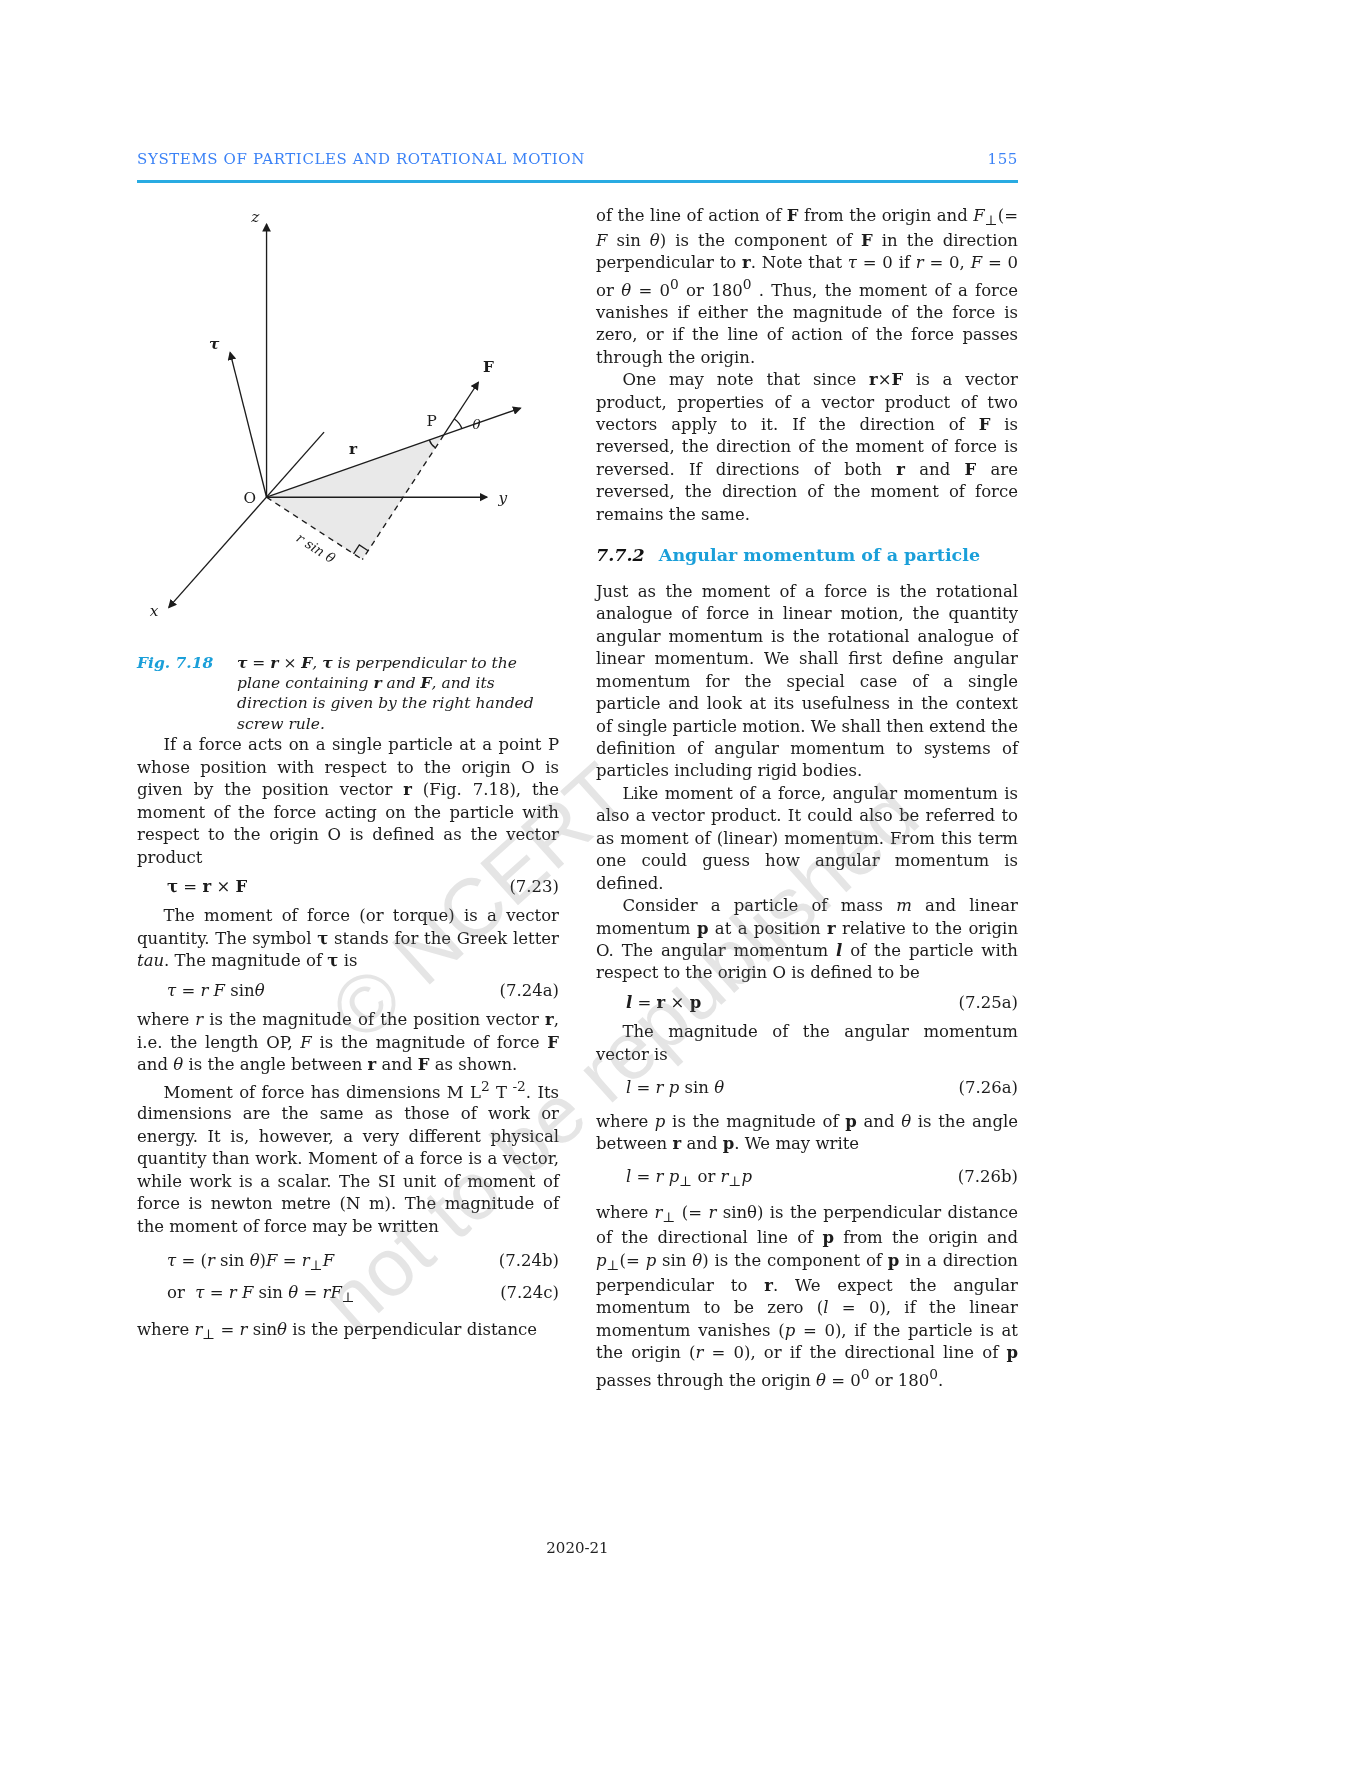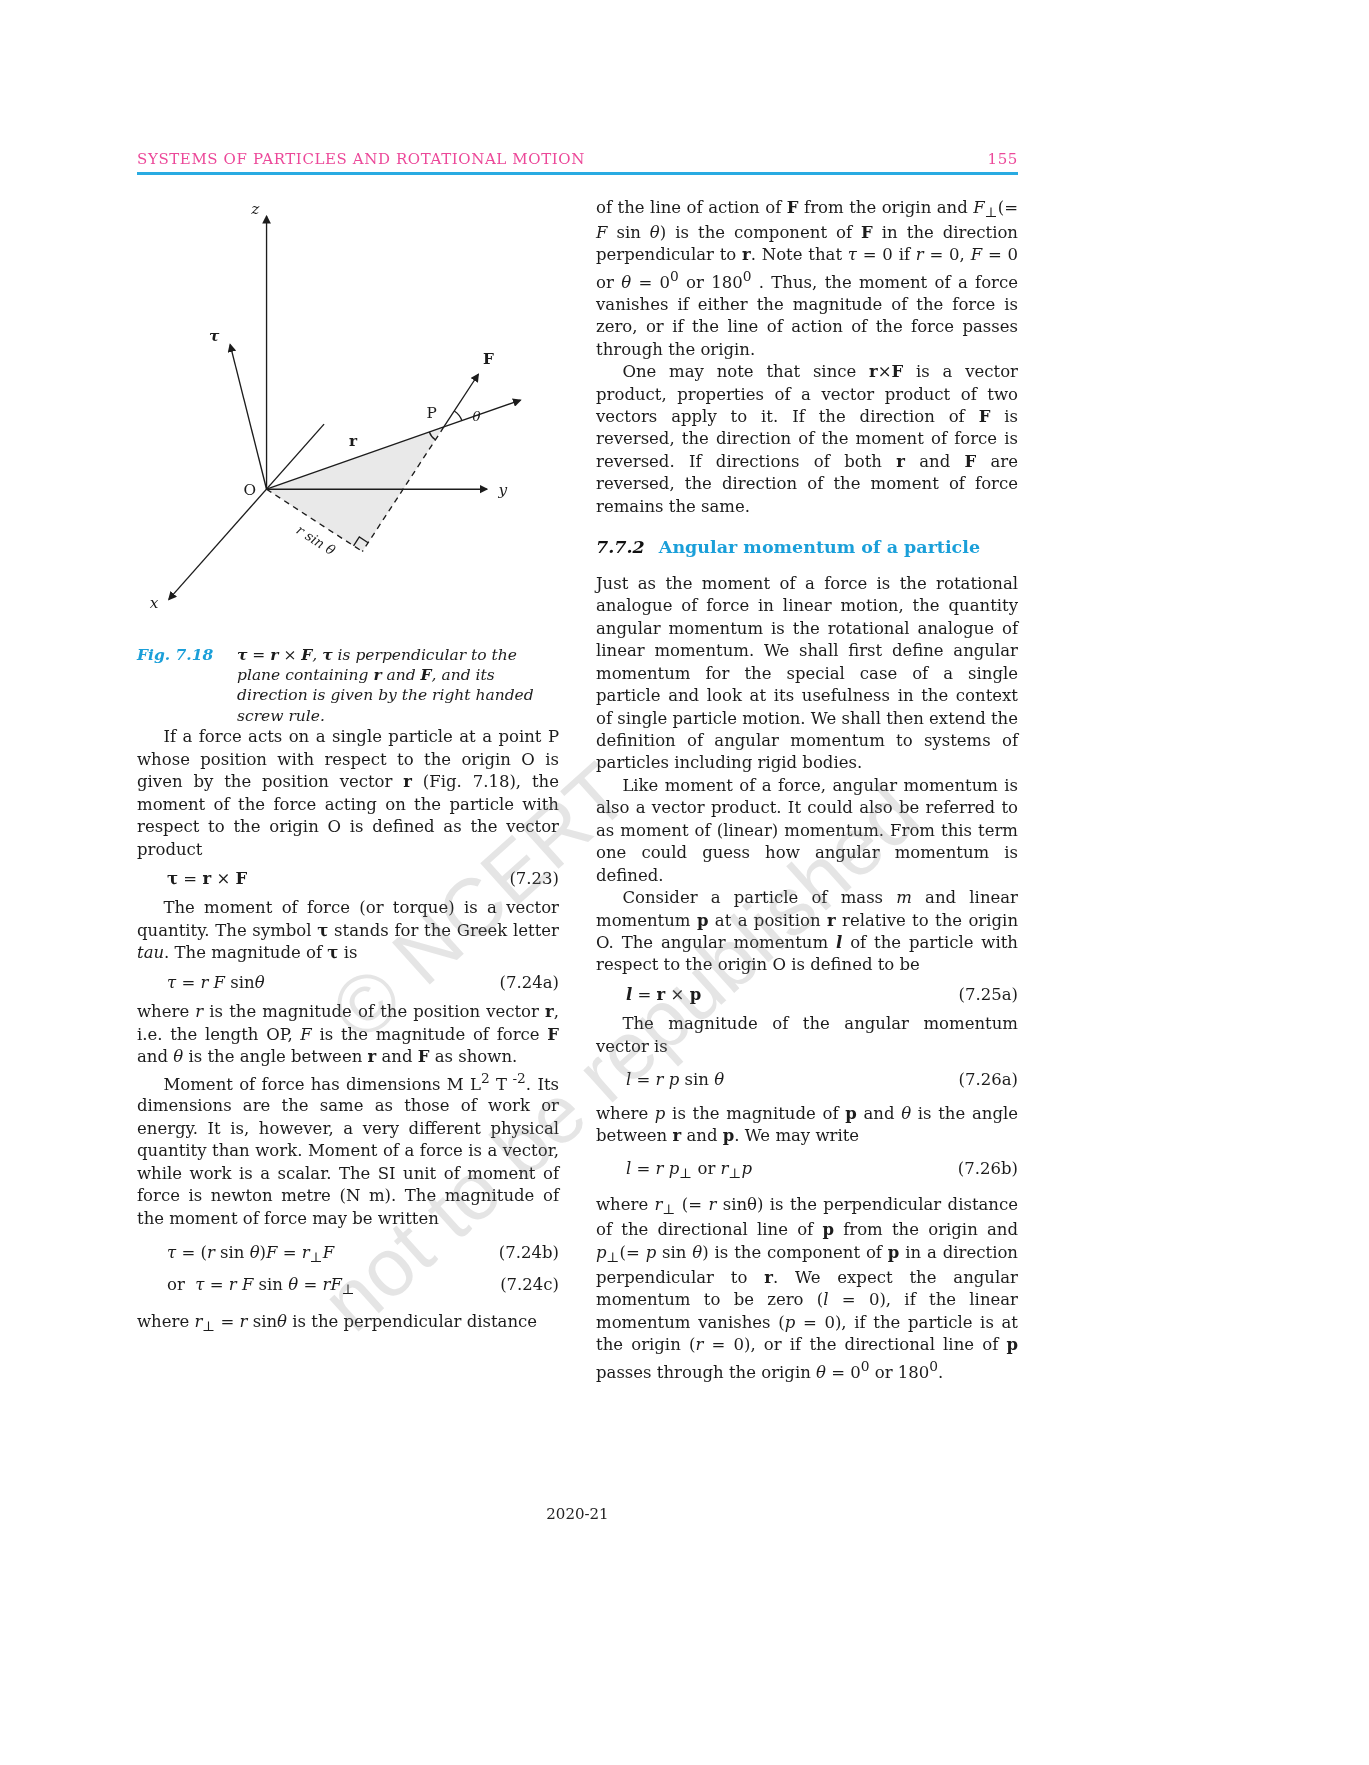--- a/index.html
+++ b/index.html
@@ -6,21 +6,21 @@
   html,body { background:#ffffff; }
   body {
     width:1369px; height:1765px; position:relative; overflow:hidden;
     font-family:"DejaVu Serif", serif; color:#1c1c1c;
   }
   .page { position:absolute; inset:0; background:#ffffff; }
   .content { position:absolute; left:137px; top:150px; width:881px; }
 
   .page-header {
     display:flex; justify-content:space-between; align-items:flex-start;
-    font-size:15px; letter-spacing:0.6px; color:#ec4899; padding-bottom:4px;
+    font-size:15px; letter-spacing:0.6px; color:#3b82f6; padding-bottom:12px;
   }
   .rule { height:3px; background:#29abe2; }
 
   .columns { display:flex; gap:37px; margin-top:22px; }
   .col { width:422px; font-size:16.5px; line-height:1.36; text-align:justify; }
   .col p { margin:0; }
   p.indent { text-indent:1.6em; }
 
   .eq { display:flex; justify-content:space-between; align-items:baseline;
         padding-left:30px; margin:7px 0; }
@@ -30,21 +30,21 @@
   h3.section .sec-num { color:#111111;font-style:italic; }
   h3.section .sec-title { color:#1a9fd9; margin-left:8px; }
 
   .figure-wrap { width:422px; }
   .fig-svg { display:block; margin:0 auto; width:412px; height:auto; }
   .caption { display:flex; margin-top:26px; font-size:15.5px; line-height:1.32; text-align:left; }
   .caption .figlabel { color:#1a9fd9; font-weight:bold; font-style:italic; width:100px; flex:none; }
   .caption .captext { font-style:italic; width:302px; }
   .body-start { margin-top:26px; }
 
-  .footer { position:absolute; top:1505px; left:137px; width:881px; text-align:center; font-size:15px; color:#222; }
+  .footer { position:absolute; top:1539px; left:137px; width:881px; text-align:center; font-size:15px; color:#222; }
 
   .watermark {
     position:absolute; left:110px; top:830px; width:880px;
     transform:rotate(-42deg);
     color:rgba(125,125,125,0.20);
     text-align:center; font-size:82px; font-family:"Liberation Sans", sans-serif;
     pointer-events:none; line-height:1.1; white-space:nowrap;
   }
   .watermark .wm-line1 { margin-bottom:120px; }
 

